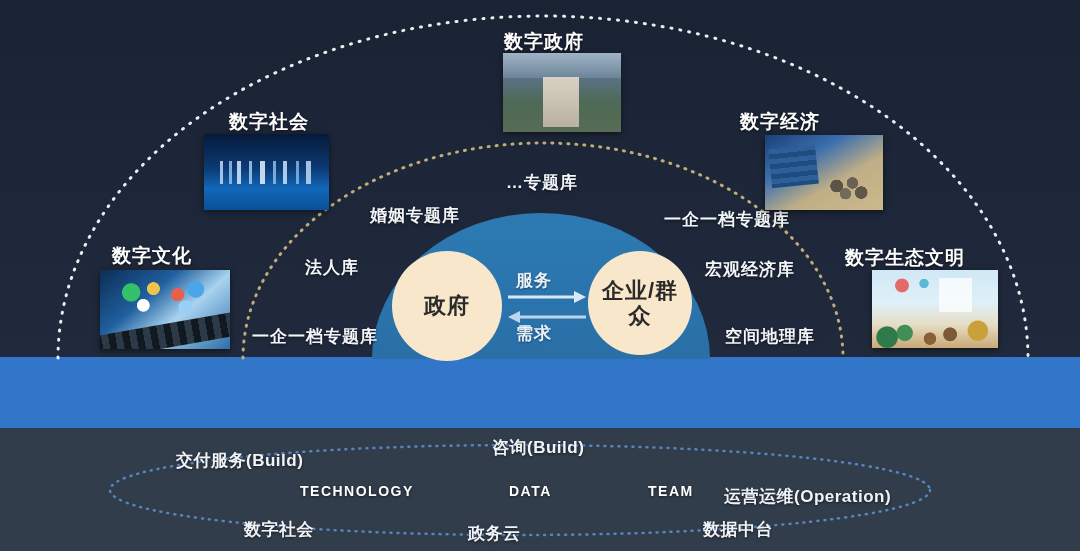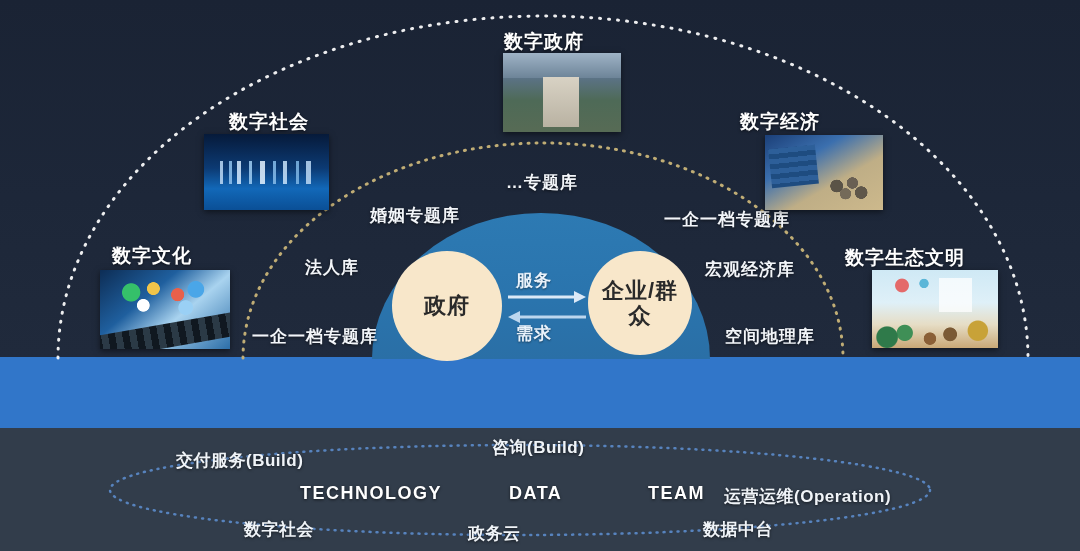--- a/index.html
+++ b/index.html
@@ -60,21 +60,21 @@
   .arrowbox{position:absolute;}
 
   
   .lbl{
     position:absolute;color:#ffffff;white-space:nowrap;
     font-weight:700;text-shadow:0 1px 3px rgba(0,0,0,.6);
   }
   .lbl-outer{font-size:19px;letter-spacing:1px;}
   .lbl-inner{font-size:17px;letter-spacing:1px;color:#f2f5f9;}
   .lbl-bottom{font-size:17px;letter-spacing:.5px;color:#f0f4f8;font-weight:600;}
-  .lbl-bottom-en{font-size:18px;letter-spacing:1.5px;color:#ffffff;font-weight:600;}
+  .lbl-bottom-en{font-size:14px;letter-spacing:1.5px;color:#ffffff;font-weight:600;}
 
   
   .thumb{
     position:absolute;overflow:hidden;
     box-shadow:0 2px 6px rgba(0,0,0,.5);
   }
   .thumb .inner{width:100%;height:100%;position:relative;overflow:hidden;}
 
   
   .img-society{background:linear-gradient(180deg,#061a3a 0%,#0c3a73 45%,#1268b8 72%,#0a4f96 100%);}

